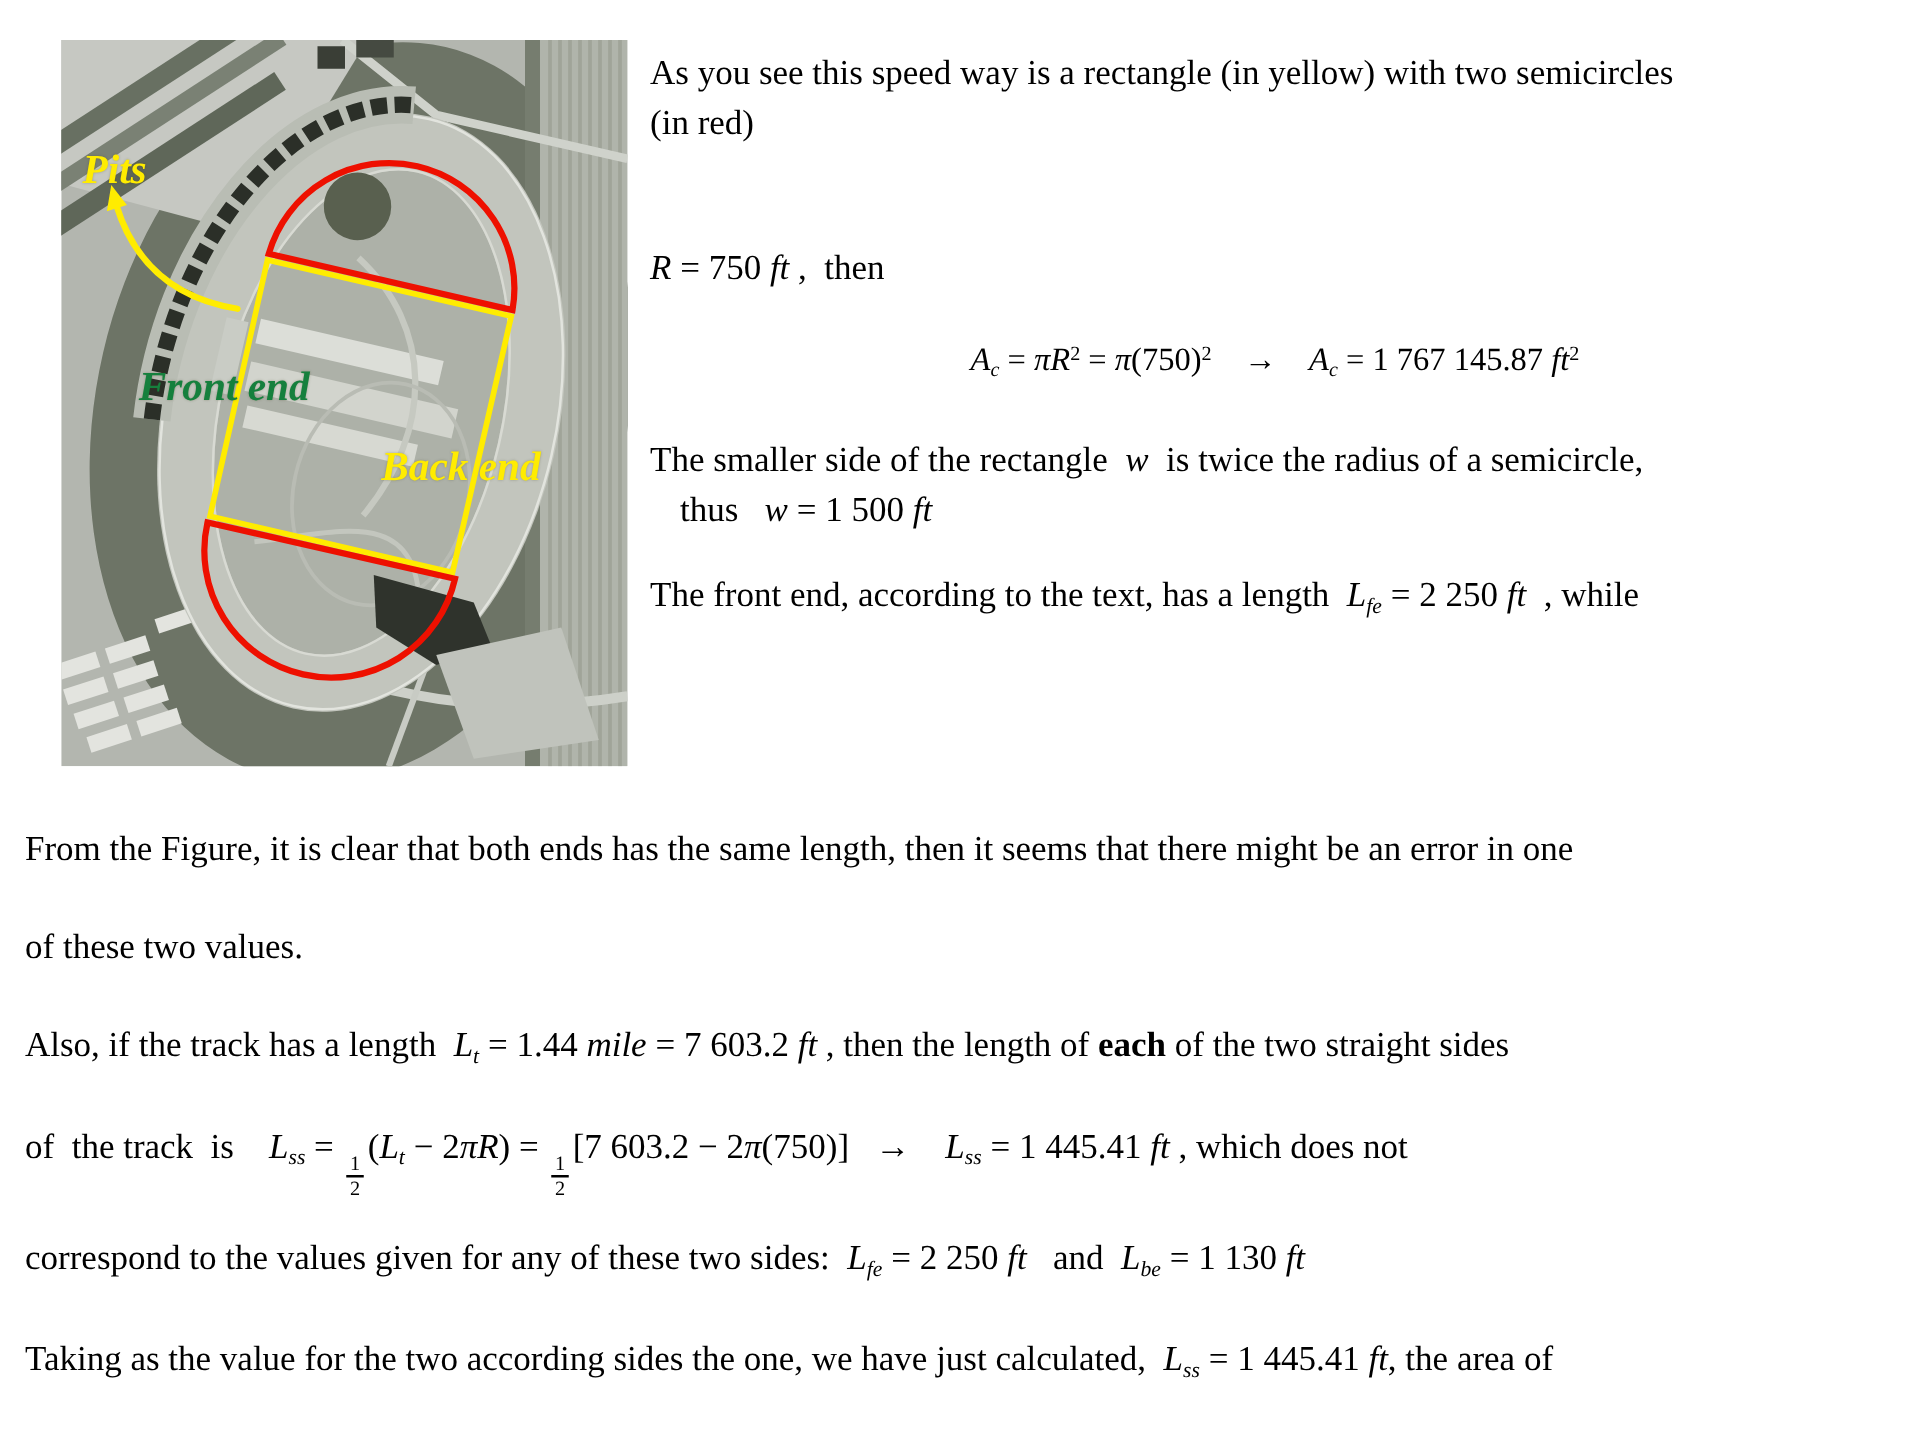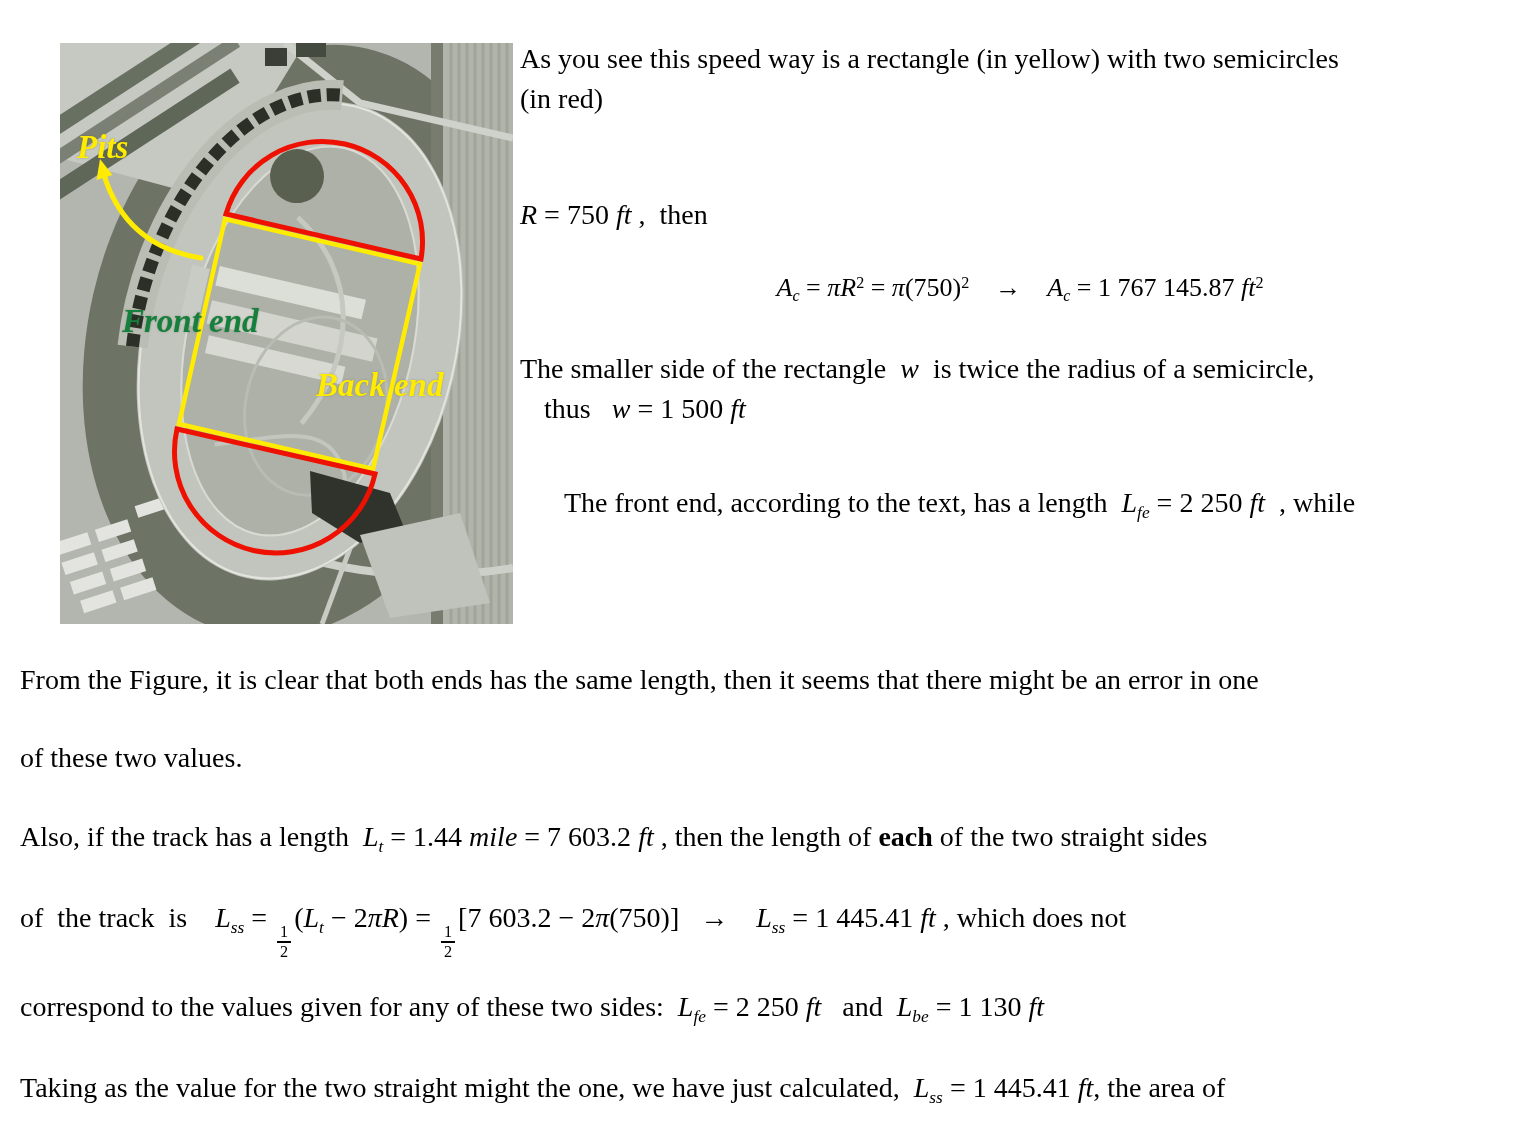--- a/index.html
+++ b/index.html
@@ -27,35 +27,35 @@
   .frac .fn{border-bottom:2px solid #000;padding:0 3px 1px;}
   .frac .fd{padding:1px 3px 0;}
 
   #l1{left:520px;top:42px;}
   #l2{left:520px;top:82px;}
   #l3{left:520px;top:158px;}
   #l4{left:520px;top:198px;}
   #eq{left:540px;top:272px;width:960px;text-align:center;font-size:26px;}
   #l5{left:520px;top:352px;}
   #l6{left:544px;top:392px;}
-  #l7{left:520px;top:486px;margin-left:44px;}
+  #l7{left:520px;top:460px;}
   #l8{left:520px;top:548px;}
   #b1{left:20px;top:663px;}
   #b2{left:20px;top:741px;}
   #b3{left:20px;top:820px;}
   #b4{left:20px;top:901px;}
   #b5{left:20px;top:990px;}
   #b6{left:20px;top:1071px;}
 </style>
 </head>
 <body>
 
 <div class="page">
 
-  <figure class="photo" style="margin:16px">
+  <figure class="photo" style="margin:5px">
     <svg viewBox="0 0 453 581">
 
       <rect x="0" y="0" width="453" height="581" fill="#b3b6af"></rect>
 
       <ellipse cx="240" cy="298" rx="212" ry="300" transform="rotate(13 240 298)" fill="#6d7466"></ellipse>
 
       <polygon points="0,0 245,0 150,155 0,115" fill="#c6c8c2"></polygon>
       <g transform="rotate(-33 80 70)">
         <rect x="-50" y="28" width="270" height="16" fill="#687062"></rect>
         <rect x="-50" y="56" width="250" height="13" fill="#7a8174"></rect>
@@ -135,15 +135,15 @@
   <div class="tline" id="eq"><span class="seg-i">A</span><span class="seg-sub">c</span><span class="seg-r"> = </span><span class="seg-i">πR</span><span class="seg-sup">2</span><span class="seg-r"> = </span><span class="seg-i">π</span><span class="seg-r">(750)</span><span class="seg-sup">2</span><span class="seg-r">    →    </span><span class="seg-i">A</span><span class="seg-sub">c</span><span class="seg-r"> = 1 767 145.87 </span><span class="seg-i">ft</span><span class="seg-sup">2</span></div>
   <div class="tline" id="l5"><span class="seg-r">The smaller side of the rectangle  </span><span class="seg-i">w</span><span class="seg-r">  is twice the radius of a semicircle,</span></div>
   <div class="tline" id="l6"><span class="seg-r">thus   </span><span class="seg-i">w</span><span class="seg-r"> = 1 500 </span><span class="seg-i">ft</span></div>
   <div class="tline" id="l7"><span class="seg-r">The front end, according to the text, has a length  </span><span class="seg-i">L</span><span class="seg-sub">fe</span><span class="seg-r"> = 2 250 </span><span class="seg-i">ft</span><span class="seg-r">  , while</span></div>
 
   <div class="tline" id="b1"><span class="seg-r">From the Figure, it is clear that both ends has the same length, then it seems that there might be an error in one</span></div>
   <div class="tline" id="b2"><span class="seg-r">of these two values.</span></div>
   <div class="tline" id="b3"><span class="seg-r">Also, if the track has a length  </span><span class="seg-i">L</span><span class="seg-sub">t</span><span class="seg-r"> = 1.44 </span><span class="seg-i">mile</span><span class="seg-r"> = 7 603.2 </span><span class="seg-i">ft</span><span class="seg-r"> , then the length of </span><span class="seg-b">each</span><span class="seg-r"> of the two straight sides</span></div>
   <div class="tline" id="b4"><span class="seg-r">of  the track  is    </span><span class="seg-i">L</span><span class="seg-sub">ss</span><span class="seg-r"> = </span><span class="frac"><span class="fn">1</span><span class="fd">2</span></span><span class="seg-r">(</span><span class="seg-i">L</span><span class="seg-sub">t</span><span class="seg-r"> − 2</span><span class="seg-i">πR</span><span class="seg-r">) = </span><span class="frac"><span class="fn">1</span><span class="fd">2</span></span><span class="seg-r">[7 603.2 − 2</span><span class="seg-i">π</span><span class="seg-r">(750)]   →    </span><span class="seg-i">L</span><span class="seg-sub">ss</span><span class="seg-r"> = 1 445.41 </span><span class="seg-i">ft</span><span class="seg-r"> , which does not</span></div>
   <div class="tline" id="b5"><span class="seg-r">correspond to the values given for any of these two sides:  </span><span class="seg-i">L</span><span class="seg-sub">fe</span><span class="seg-r"> = 2 250 </span><span class="seg-i">ft</span><span class="seg-r">   and  </span><span class="seg-i">L</span><span class="seg-sub">be</span><span class="seg-r"> = 1 130 </span><span class="seg-i">ft</span></div>
-  <div class="tline" id="b6"><span class="seg-r">Taking as the value for the two straight might the one, we have just calculated,  </span><span class="seg-i">L</span><span class="seg-sub">ss</span><span class="seg-r"> = 1 445.41 </span><span class="seg-i">ft</span><span class="seg-r">, the area of</span></div>
+  <div class="tline" id="b6"><span class="seg-r">Taking as the value for the two according sides the one, we have just calculated,  </span><span class="seg-i">L</span><span class="seg-sub">ss</span><span class="seg-r"> = 1 445.41 </span><span class="seg-i">ft</span><span class="seg-r">, the area of</span></div>
 
 </div>
 
 </body></html>

